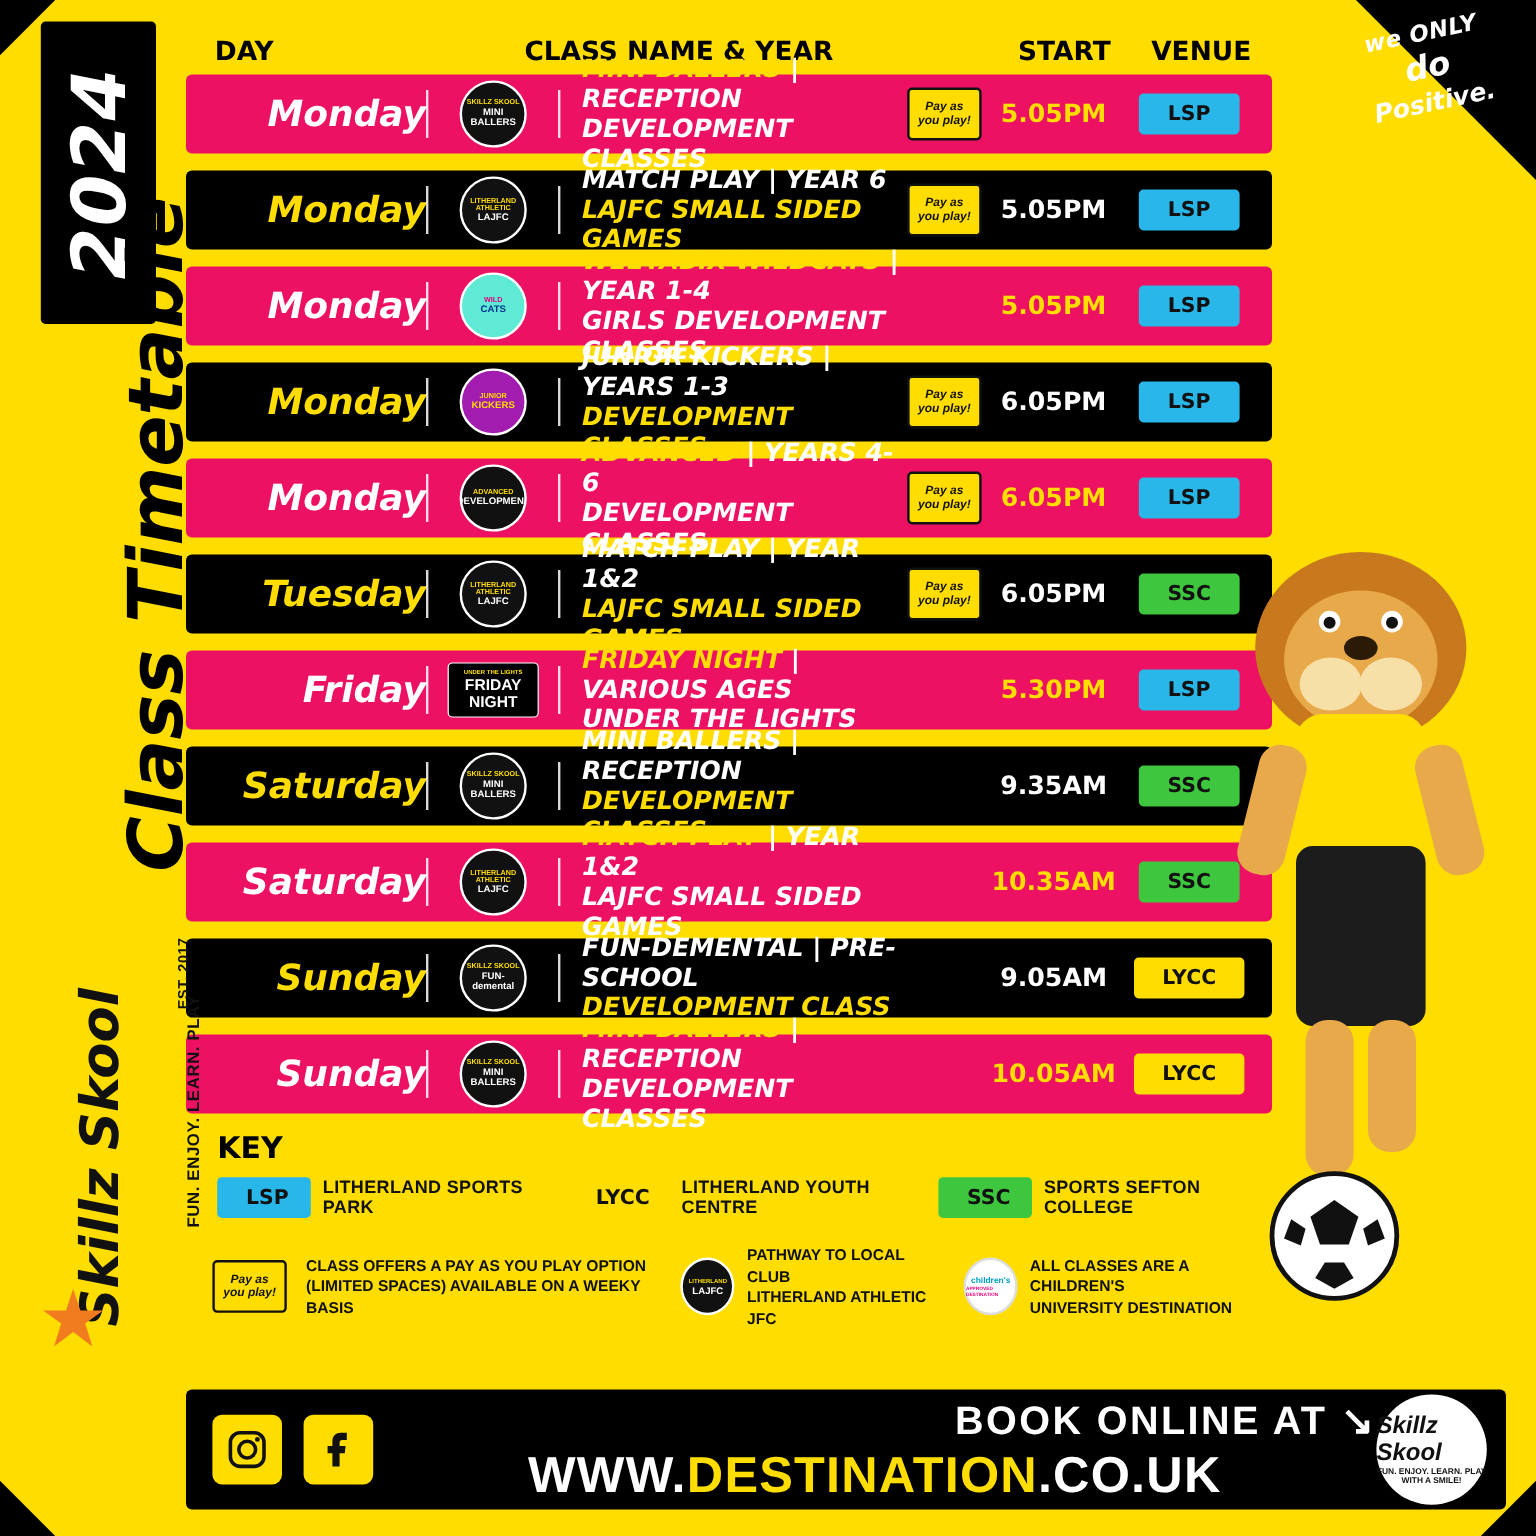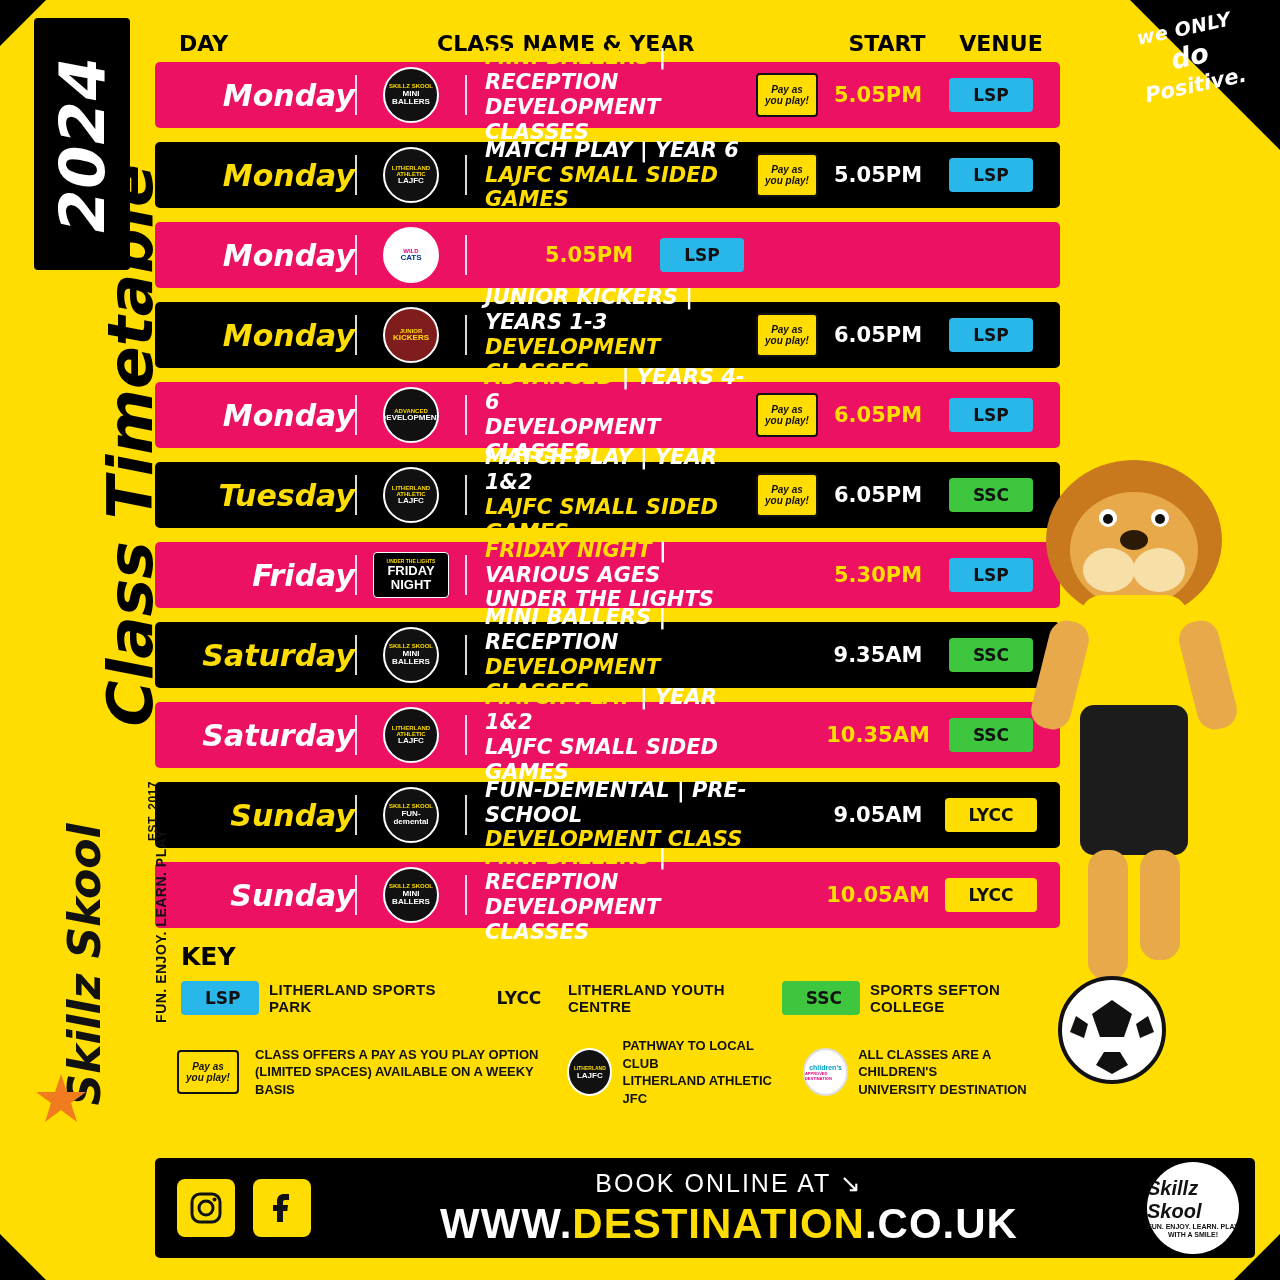--- a/index.html
+++ b/index.html
@@ -123,27 +123,27 @@
     width: 108px; display: flex; align-items: center; justify-content: center;
   }
   .badge {
     width: 56px; height: 56px; border-radius: 50%;
     background: #111; border: 2px solid #fff;
     display: flex; flex-direction: column; align-items: center; justify-content: center;
     overflow: hidden;
   }
   .badge .bl1 { font-size: 6px; color: #ffdd00; font-weight: bold; line-height: 1.05; text-align:center;}
   .badge .bl2 { font-size: 8px; color: #fff; font-weight: bold; line-height: 1.05; text-align:center;}
-  .badge.wildcats { background:#ffffff; }
+  .badge.wildcats { background:#5eead4; }
   .badge.wildcats .bl1 { color:#e2007a; }
   .badge.wildcats .bl2 { color:#00338d; }
   .badge.friday { border-radius: 4px; width: 76px; height: 46px; background:#000; border:1px solid #fff;}
   .badge.friday .bl2 { font-size: 13px; }
   .badge.friday .bl1 { font-size: 5px; }
-  .badge.junior { background:#7f1d1d; }
+  .badge.junior { background:#a21caf; }
   .badge.junior .bl2 { color:#ffdd00; }
 
   .divider2 { width: 2px; height: 40px; background: #fff; opacity:.85; }
 
   .cell-class {
     flex: 1; padding-left: 18px;
     font-size: 21px; font-weight: bold; font-style: italic;
     font-family: "DejaVu Sans", sans-serif;
     line-height: 1.18;
   }
@@ -214,21 +214,21 @@
     position: absolute; left: 155px; bottom: 22px; width: 1100px; height: 100px;
     background: #000; border-radius: 5px;
     display: flex; align-items: center;
   }
   .social {
     width: 58px; height: 58px; background: #ffdd00; border-radius: 8px;
     display:flex; align-items:center; justify-content:center; margin-left: 22px;
   }
   .social.fb { margin-left: 18px; }
   .book-wrap { flex:1; text-align:center; color:#fff; }
-  .book-line1 { font-size: 25px; font-weight: normal; letter-spacing: 2px; }
+  .book-line1 { font-size: 33px; font-weight: bold; letter-spacing: 2px; text-align: right; }
   .book-line2 { font-size: 42px; font-weight: bold; letter-spacing: 1px; margin-top: 2px; }
   .book-line2 .yel { color: #ffdd00; }
   .logo-circle {
     width: 92px; height: 92px; border-radius: 50%; background:#fff;
     display:flex; flex-direction:column; align-items:center; justify-content:center;
     margin-right: 16px;
   }
   .logo-circle .ln1 { font-size: 20px; font-weight:bold; font-style:italic; color:#111; }
   .logo-circle .ln2 { font-size: 7px; font-weight:bold; color:#111; text-align:center; line-height:1.2;}
 
@@ -345,20 +345,24 @@
       <div class="row pink">
         <div class="cell-day">Monday</div>
         <div class="divider"></div>
         <div class="cell-badge">
           <div class="badge wildcats">
             <div class="bl1">WILD</div>
             <div class="bl2">CATS</div>
           </div>
         </div>
         <div class="divider2"></div>
+        <div class="cell-class">
+          <div class="l1"><span>WEETABIX WILDCATS</span><span class="year"> | </span><span class="year">YEAR 1-4</span></div>
+          <div class="l2">GIRLS DEVELOPMENT CLASSES</div>
+        </div>
         <div class="payas hidden">
           <span>Pay as</span>
           <span>you play!</span>
         </div>
         <div class="cell-start">5.05PM</div>
         <div class="cell-venue">
           <div class="venue-chip" style="background:#29b6e8">LSP</div>
         </div>
       </div>
       <div class="row black">

